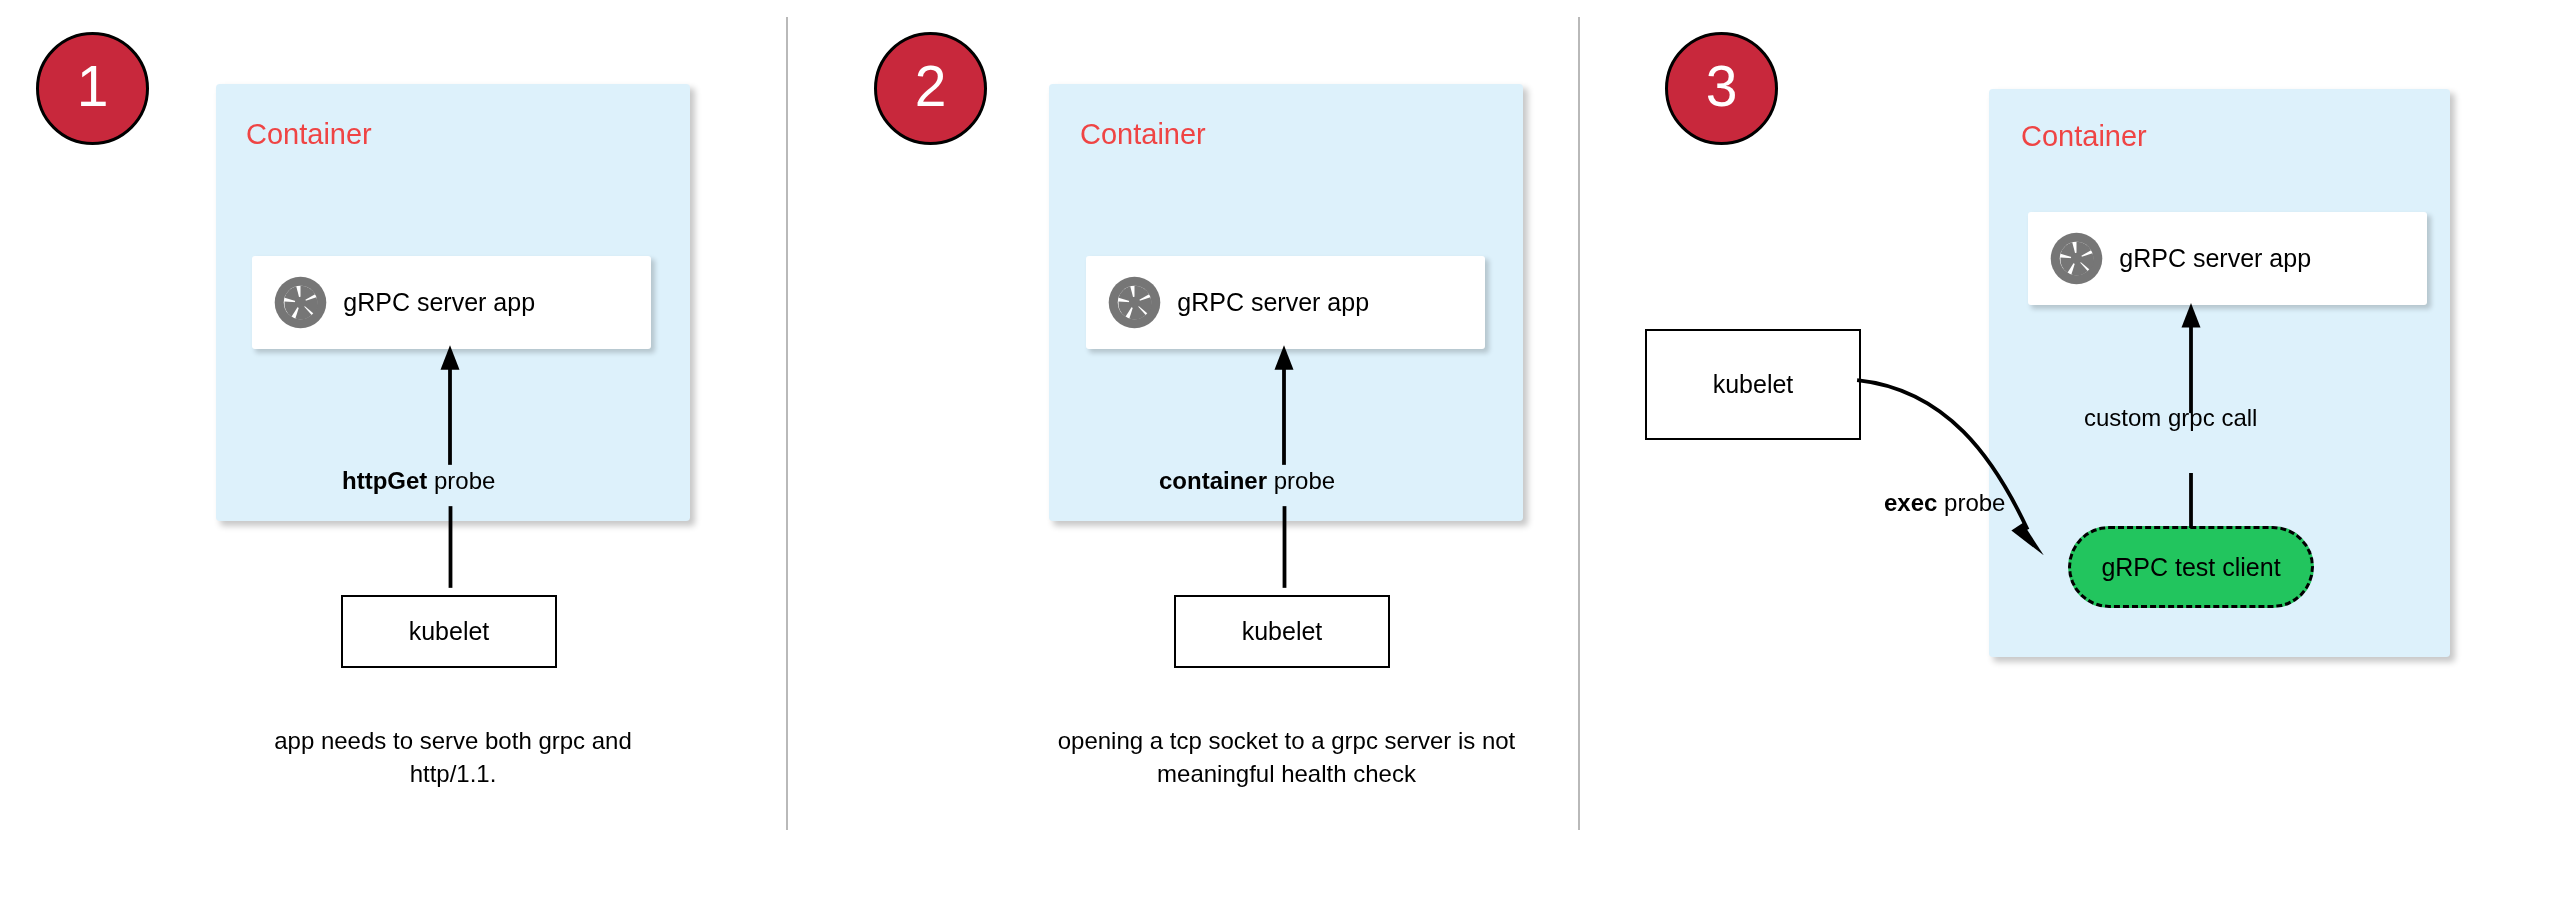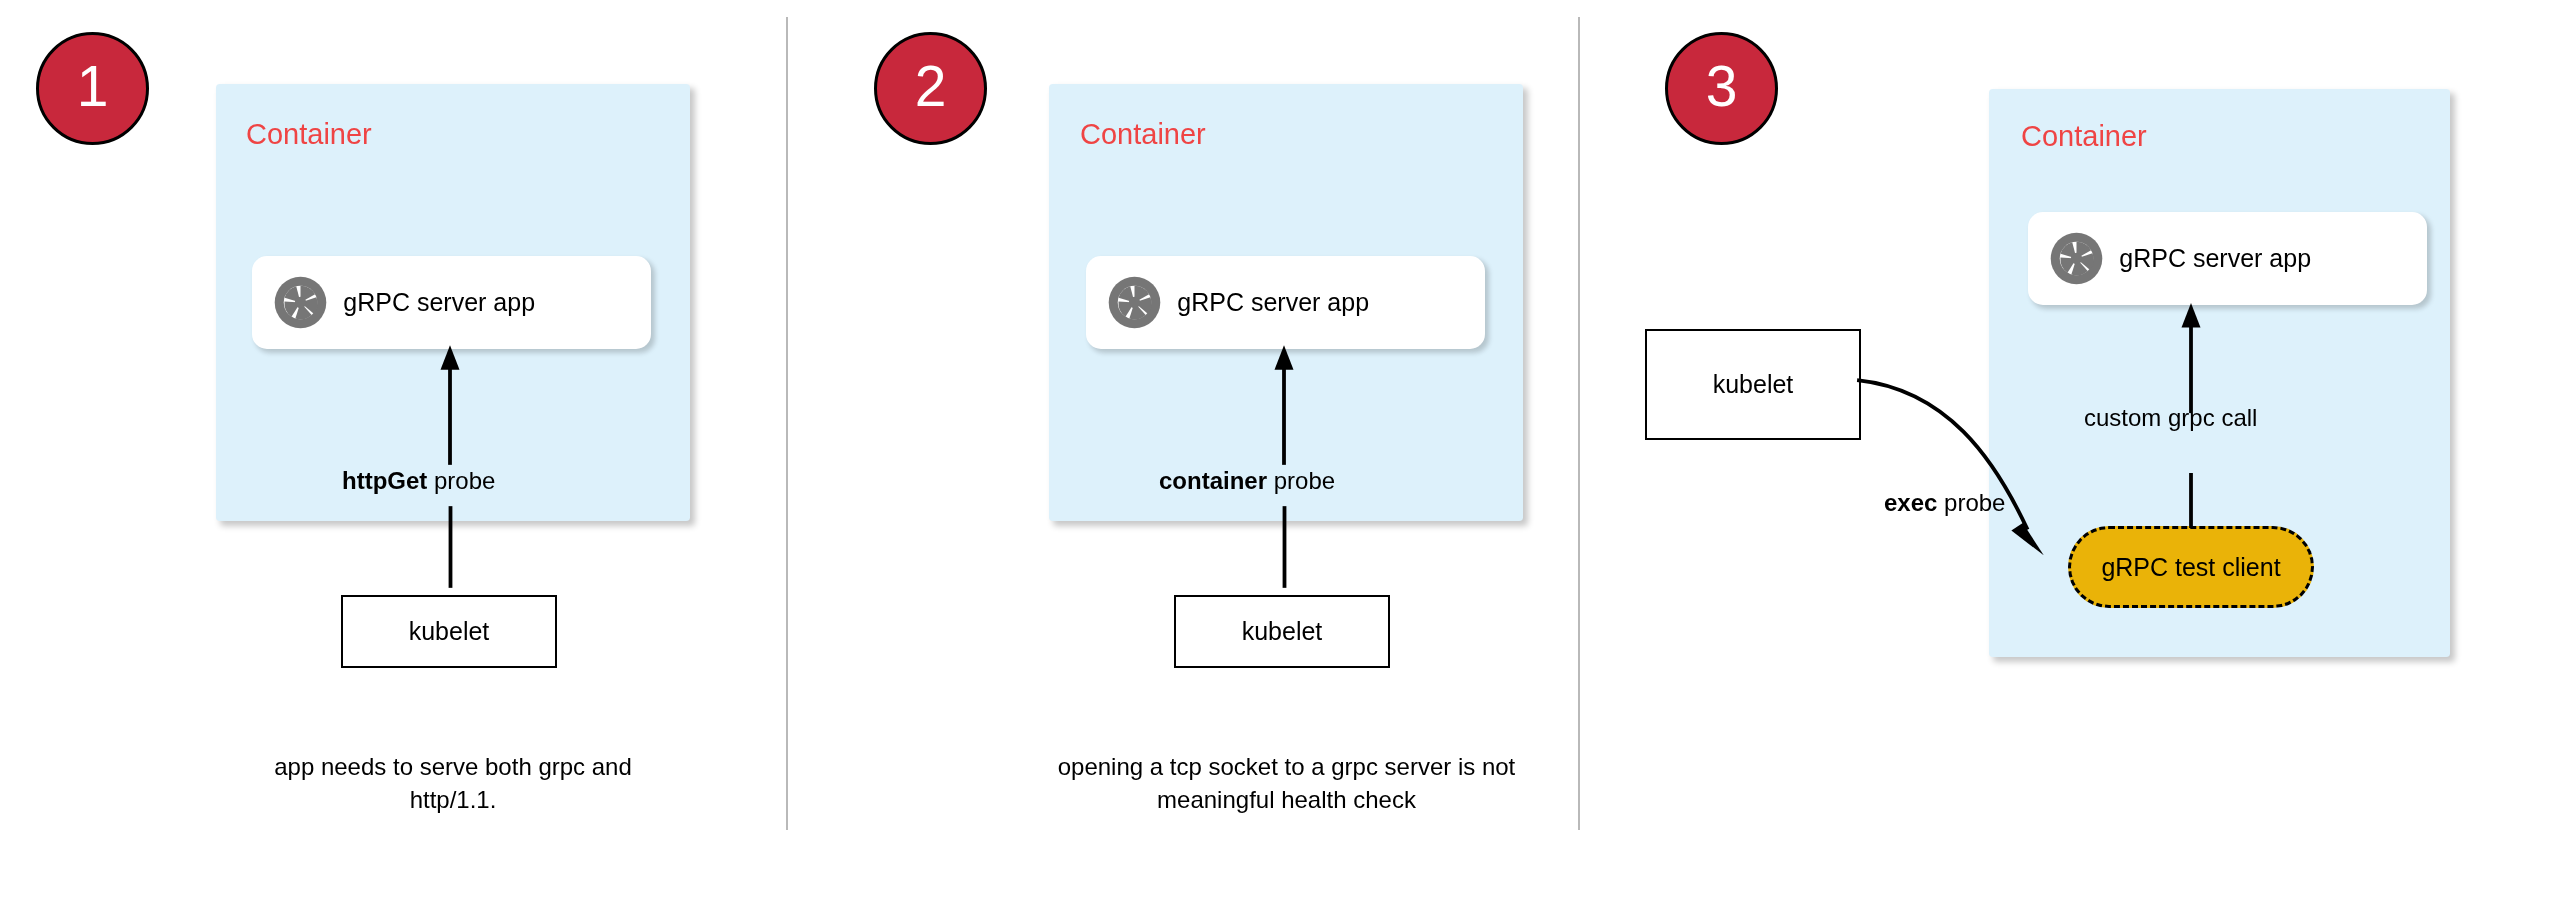--- a/index.html
+++ b/index.html
@@ -58,21 +58,21 @@
     position: absolute;
     font-size: 29px;
     color: #ef4444;
     white-space: nowrap;
   }
 
   
   .app-card {
     position: absolute;
     background: #ffffff;
-    border-radius: 15px;
+    border-radius: 3px;
     box-shadow: 3.8px 3.8px 5.7px rgba(0,0,0,0.18);
     display: flex;
     align-items: center;
     box-sizing: border-box;
   }
   .app-card-icon {
     flex: 0 0 auto;
     margin-left: 21px;
     margin-right: 15.3px;
     line-height: 0;
@@ -96,21 +96,21 @@
   }
   .kubelet-label {
     font-size: 25px;
     color: #000000;
     white-space: nowrap;
   }
 
   
   .client-box {
     position: absolute;
-    background: #eab308;
+    background: #22c55e;
     border: 3.8px dashed #000000;
     border-radius: 57px;
     box-sizing: border-box;
     display: flex;
     align-items: center;
     justify-content: center;
   }
   .client-label {
     font-size: 25px;
     color: #000000;
@@ -132,21 +132,20 @@
   }
   .edge-label b { font-weight: bold; }
 
   
   .caption {
     position: absolute;
     font-size: 24px;
     line-height: 1.36;
     color: #000000;
     text-align: center;
-    margin-top: 26px;
   }
 </style>
 </head>
 <body>
 
 <div id="canvas">
 
   <div class="divider" style="left:786px; top:17px; height:813px;"></div>
   <div class="divider" style="left:1578px; top:17px; height:813px;"></div>
 

